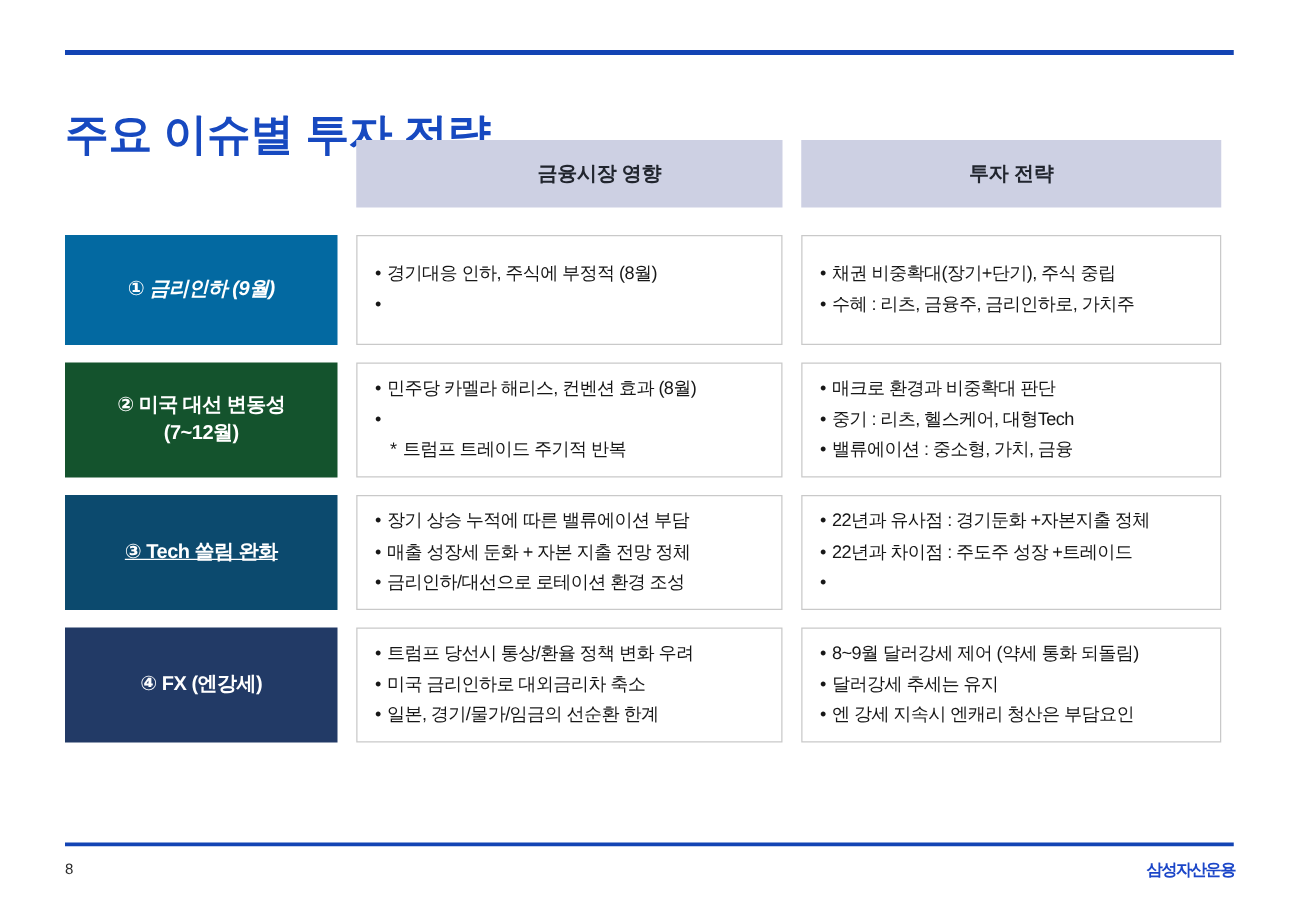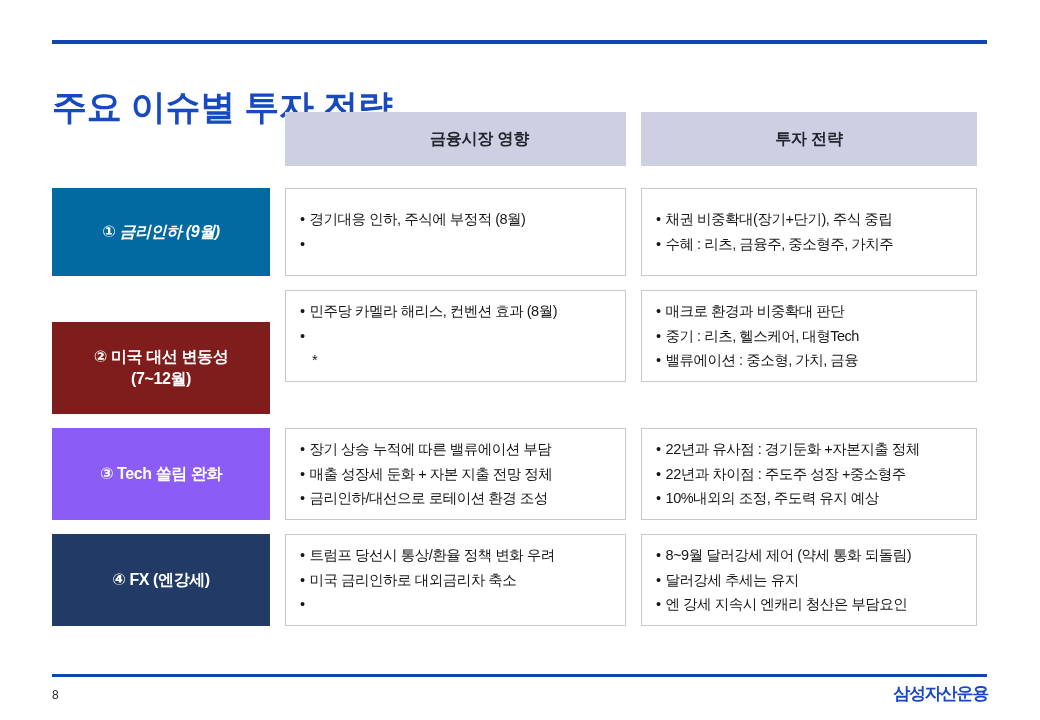--- a/index.html
+++ b/index.html
@@ -149,21 +149,21 @@
     left: 52px;
     bottom: 18px;
     font-size: 12px;
     color: #2b2b2b;
   }
 
   .brand-logo {
     position: absolute;
     right: 52px;
     bottom: 15px;
-    font-size: 17px;
+    font-size: 13px;
     font-weight: bold;
     color: #1B46C8;
     letter-spacing: -1.2px;
   }
 </style>
 </head>
 <body>
 
 <div class="slide">
 
@@ -195,60 +195,61 @@
               <span class="dot">•</span>
             </div>
           </div>
           <div class="col-strat cell-box">
             <div class="bullet-line">
               <span class="dot">•</span>
               <span>채권 비중확대(장기+단기),  주식 중립</span>
             </div>
             <div class="bullet-line">
               <span class="dot">•</span>
-              <span>수혜 : 리츠, 금융주, 중소형주, 가치주</span>
+              <span>수혜 : 리츠, 금융주, 금리인하로, 가치주</span>
             </div>
           </div>
         </div>
         <div class="row body-row row-3line">
-          <div class="col-label label-box" style="background: #7f1d1d; margin-top: 32px;">
+          <div class="col-label label-box" style="background: #14532d;">
             <div>
               <div>② 미국 대선 변동성</div>
               <div>(7~12월)</div>
             </div>
           </div>
           <div class="col-impact cell-box">
             <div class="bullet-line">
               <span class="dot">•</span>
               <span>민주당 카멜라 해리스, 컨벤션 효과 (8월)</span>
             </div>
             <div class="bullet-line">
               <span class="dot">•</span>
             </div>
             <div class="bullet-line sub">
               <span class="dot">*</span>
+              <span>트럼프 트레이드 주기적 반복</span>
             </div>
           </div>
           <div class="col-strat cell-box">
             <div class="bullet-line">
               <span class="dot">•</span>
               <span>매크로 환경과 비중확대 판단</span>
             </div>
             <div class="bullet-line">
               <span class="dot">•</span>
               <span>중기 : 리츠, 헬스케어, 대형Tech</span>
             </div>
             <div class="bullet-line">
               <span class="dot">•</span>
               <span>밸류에이션 : 중소형, 가치, 금융</span>
             </div>
           </div>
         </div>
         <div class="row body-row row-3line">
-          <div class="col-label label-box" style="background: #8b5cf6;">
+          <div class="col-label label-box" style="background: #0c4a6e; text-decoration: underline;">
             <div>
               <div>③ Tech 쏠림 완화</div>
             </div>
           </div>
           <div class="col-impact cell-box">
             <div class="bullet-line">
               <span class="dot">•</span>
               <span>장기 상승 누적에 따른 밸류에이션 부담</span>
             </div>
             <div class="bullet-line">
@@ -260,45 +261,45 @@
               <span>금리인하/대선으로  로테이션 환경 조성</span>
             </div>
           </div>
           <div class="col-strat cell-box">
             <div class="bullet-line">
               <span class="dot">•</span>
               <span>22년과 유사점 : 경기둔화  +자본지출 정체</span>
             </div>
             <div class="bullet-line">
               <span class="dot">•</span>
-              <span>22년과 차이점 : 주도주 성장 +중소형주</span>
-            </div>
-            <div class="bullet-line">
-              <span class="dot">•</span>
-              <span>10%내외의 조정, 주도력 유지 예상</span>
+              <span>22년과 차이점 : 주도주 성장 +트레이드</span>
+            </div>
+            <div class="bullet-line">
+              <span class="dot">•</span>
             </div>
           </div>
         </div>
         <div class="row body-row row-3line">
           <div class="col-label label-box" style="background: rgb(34, 58, 102); justify-content: center;">
             <div>
               <div>④ FX (엔강세)</div>
             </div>
           </div>
           <div class="col-impact cell-box">
             <div class="bullet-line">
               <span class="dot">•</span>
               <span>트럼프 당선시 통상/환율 정책 변화 우려</span>
             </div>
             <div class="bullet-line">
               <span class="dot">•</span>
               <span>미국 금리인하로  대외금리차 축소</span>
             </div>
             <div class="bullet-line">
               <span class="dot">•</span>
+              <span>일본, 경기/물가/임금의  선순환 한계</span>
             </div>
           </div>
           <div class="col-strat cell-box">
             <div class="bullet-line">
               <span class="dot">•</span>
               <span>8~9월 달러강세 제어 (약세 통화 되돌림)</span>
             </div>
             <div class="bullet-line">
               <span class="dot">•</span>
               <span>달러강세 추세는 유지</span>

